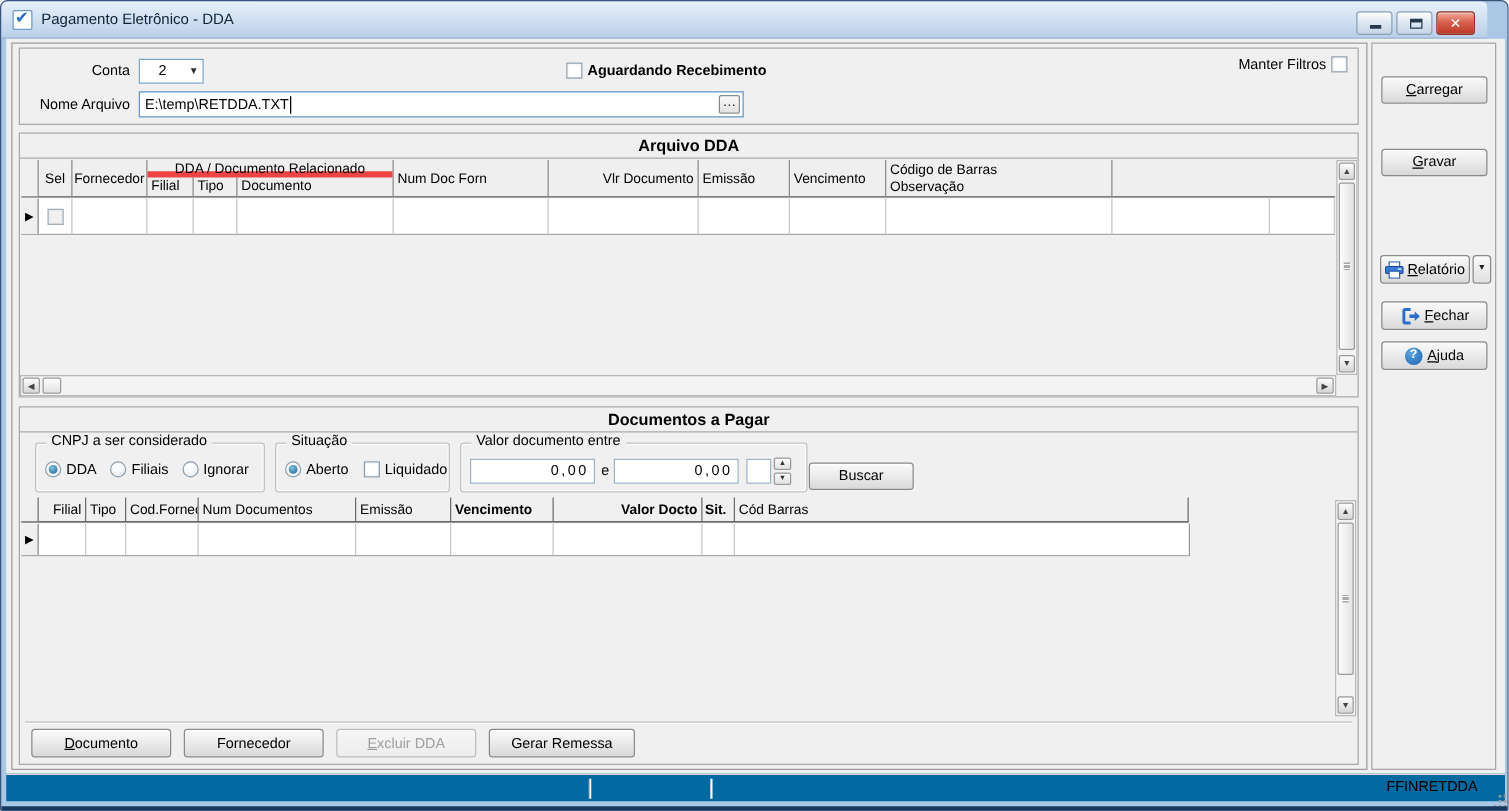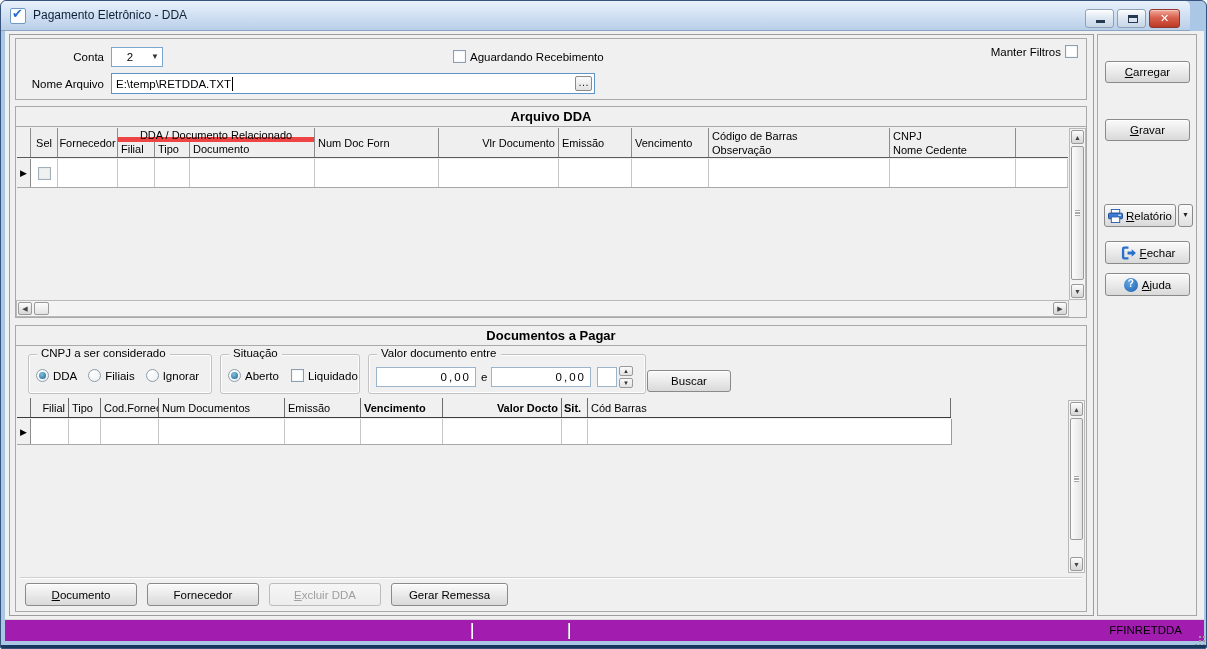--- a/index.html
+++ b/index.html
@@ -18,21 +18,21 @@
   .winbtns { position:absolute; right:10px; top:8px; display:flex; gap:3px; }
   .winbtn { width:29px; height:19px; border-radius:3px; border:1px solid #8fa1b6; position:relative;
     background:linear-gradient(#fdfefe,#dfe8f2 45%,#c6d5e6); box-shadow:inset 0 1px 0 #fff; }
   .winbtn.close { width:31px; border-color:#8e372a; background:linear-gradient(#f2ab9c,#d9604e 45%,#bb3a26); box-shadow:inset 0 1px 0 #f5c4b8; }
   .gly-min { position:absolute; left:10px; bottom:4px; width:9px; height:3px; background:#25394f; }
   .gly-max { position:absolute; left:10px; top:5px; width:10px; height:8px; border:1px solid #25394f; border-top-width:3px; background:transparent; }
   .gly-close::after { content:"\2715"; position:absolute; left:0; right:0; top:2px; text-align:center; color:#fff; font-size:11px; font-weight:bold; }
 
   
   .client { position:absolute; left:4px; top:30px; width:1199px; height:588px; background:#f0f0f0; }
-  .statusbar { position:absolute; left:4px; top:618px; width:1199px; height:22px; background:#a21caf; border-top:1px solid #d8d8d8; }
+  .statusbar { position:absolute; left:4px; top:618px; width:1199px; height:22px; background:#0369a1; border-top:1px solid #d8d8d8; }
   .sb-div { position:absolute; top:3px; width:2px; height:16px; background:linear-gradient(90deg,#c3c3c3 50%,#ffffff 50%); }
   .sb-text { position:absolute; right:22px; top:4px; font-size:11.5px; }
   .grip { position:absolute; right:3px; bottom:3px; width:2px; height:2px; background:#9a9a9a;
     box-shadow: -4px 8px 0 #9a9a9a, 0 8px 0 #9a9a9a, 4px 8px 0 #9a9a9a, 0 4px 0 #9a9a9a, 4px 4px 0 #9a9a9a, 4px 0 0 #9a9a9a; }
 
   .main-left { position:absolute; left:4px; top:3px; width:1085px; height:582px; border:1px solid #9c9c9c; background:#f0f0f0; }
   .side-strip { position:absolute; left:1092px; top:3px; width:100px; height:582px; border:1px solid #a7a7a7; background:#f0f0f0; }
 
   
   .btn { position:absolute; display:flex; align-items:center; justify-content:center; gap:5px;
@@ -140,21 +140,21 @@
   <div class="client">
 
     <div class="main-left">
 
       <div class="top-form">
         <div class="lbl r" style="left:8px; top:12px; width:80px;">Conta</div>
         <div class="combo" style="left:95px; top:8px; width:52px; height:20px;">
           <span class="val">2</span>
           <span class="combo-arrow"></span>
         </div>
-        <div class="opt" style="position:absolute; left:437px; top:11px;">
+        <div class="opt" style="position:absolute; left:437px; top:11px;font-weight:bold;">
           <span class="checkbox"></span>
           <span>Aguardando Recebimento</span>
         </div>
         <div class="opt" style="position:absolute; right:8px; top:6px;">
           <span>Manter Filtros</span>
           <span class="checkbox"></span>
         </div>
         <div class="lbl r" style="left:8px; top:39px; width:80px;">Nome Arquivo</div>
         <div class="field focus" style="left:95px; top:34px; width:484px; height:21px;">
           <span>E:\temp\RETDDA.TXT</span>
@@ -180,24 +180,20 @@
               </div>
             </div>
             <div class="cell" style="width:124px;">Num Doc Forn</div>
             <div class="cell ar" style="width:120px;">Vlr Documento</div>
             <div class="cell" style="width:73px;">Emissão</div>
             <div class="cell" style="width:77px;">Vencimento</div>
             <div class="cell two-line" style="width:181px;">
               <span>Código de Barras</span>
               <span>Observação</span>
             </div>
-            <div class="cell two-line" style="width:126px;">
-              <span>CNPJ</span>
-              <span>Nome Cedente</span>
-            </div>
             <div class="cell filler" style="flex:1;"></div>
           </div>
 
           <div class="g1-row">
             <div class="cell sel-ind row-ind" style="border-right:1px solid #8c8c8c;"></div>
             <div class="cell" style="width:27px; justify-content:center;">
                 <span class="checkbox" style="background:#f1f1f1; border-color:#a2aeb8;"></span>
               </div>
             <div class="cell" style="width:60px;"></div>
             <div class="cell" style="width:37px;"></div>

